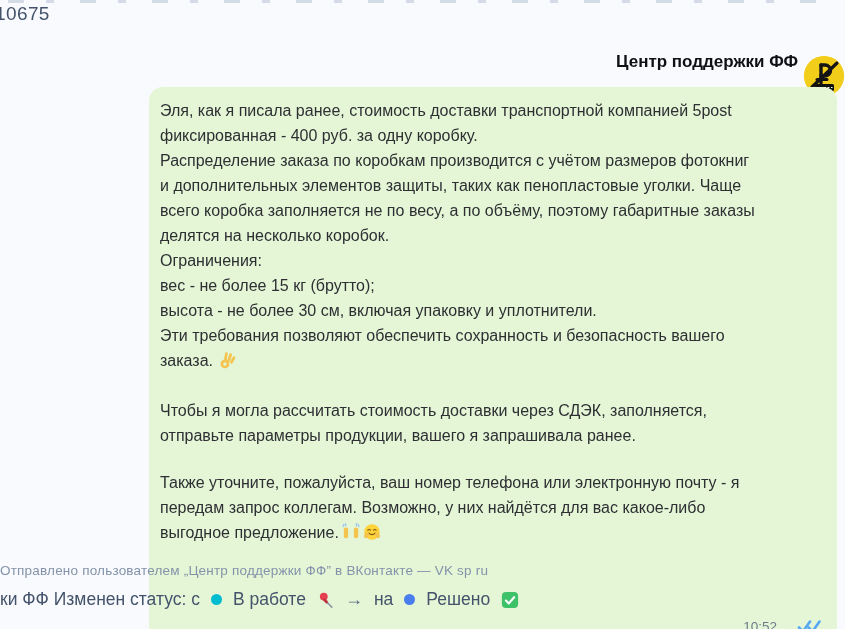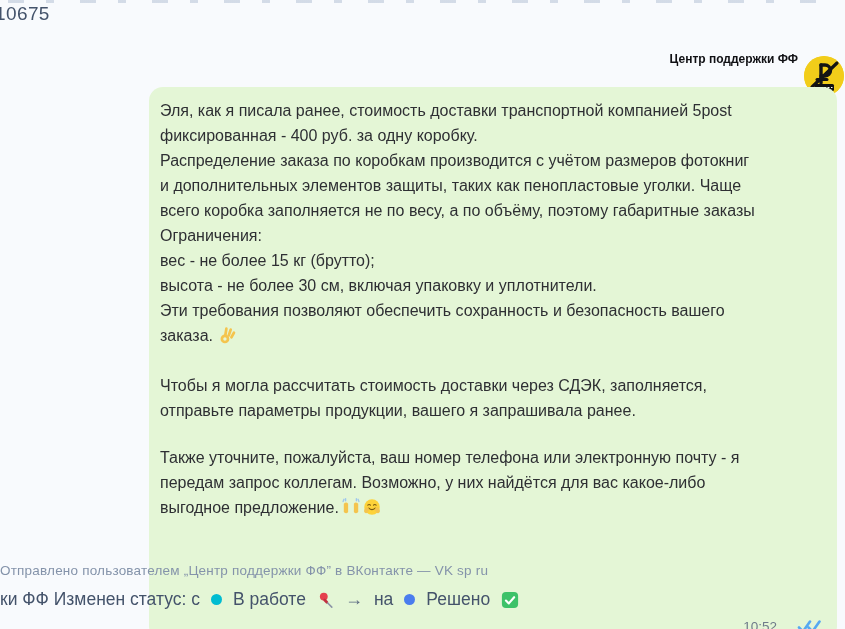--- a/index.html
+++ b/index.html
@@ -8,21 +8,21 @@
     background:#f8fafd;font-family:"Liberation Sans",sans-serif;
   }
   .top-frag{
     position:absolute;top:0;left:8px;width:824px;height:3px;opacity:.75;
     background:repeating-linear-gradient(90deg,#c7d1e0 0 16px,transparent 16px 38px,#c7d1e0 38px 46px,transparent 46px 72px);
   }
   .ticket-id{
     position:absolute;top:3px;left:-5px;font-size:19px;color:#44536b;letter-spacing:.4px;
   }
   .sender-name{
-    position:absolute;top:52px;right:47px;font-size:12px;font-weight:bold;color:#101014;
+    position:absolute;top:52px;right:47px;font-size:17px;font-weight:bold;color:#101014;
   }
   .avatar{
     position:absolute;top:56px;left:804px;width:40px;height:40px;border-radius:50%;overflow:hidden;
   }
   .bubble{
     position:absolute;left:112px;top:87px;width:688px;height:553px;box-sizing:border-box;
     background:#e4f6d6;border-radius:14px;padding:11px 16px 8px 11px;margin-left:37px;
   }
   .msg-line{
     font-size:16px;line-height:25px;color:#2e2f33;white-space:pre;
@@ -77,20 +77,21 @@
         </svg></span>
   </div>
 
   <div class="bubble" style="background: rgb(228, 246, 214);">
     <div id="message-lines">
         <div class="msg-line">Эля, как я писала ранее, стоимость доставки транспортной компанией 5post</div>
         <div class="msg-line">фиксированная - 400 руб. за одну коробку.</div>
         <div class="msg-line">Распределение заказа по коробкам производится с учётом размеров фотокниг</div>
         <div class="msg-line">и дополнительных элементов защиты, таких как пенопластовые уголки. Чаще</div>
         <div class="msg-line">всего коробка заполняется не по весу, а по объёму, поэтому габаритные заказы</div>
+        <div class="msg-line">делятся на несколько коробок.</div>
         <div class="msg-line">Ограничения:</div>
         <div class="msg-line">вес - не более 15 кг (брутто);</div>
         <div class="msg-line">высота - не более 30 см, включая упаковку и уплотнители.</div>
         <div class="msg-line">Эти требования позволяют обеспечить сохранность и безопасность вашего</div>
         <div class="msg-line">заказа. <span class="emoji"><svg width="18" height="18" viewBox="0 0 20 20">
               <g stroke="#f4c44e" stroke-width="3" stroke-linecap="round" fill="none">
                 <path d="M7 10.5 L8.2 3"></path>
                 <path d="M10.8 10.5 L13 4"></path>
                 <path d="M13.8 12.5 L16.6 7.5"></path>
                 <circle cx="6.6" cy="14.4" r="3.4"></circle>

